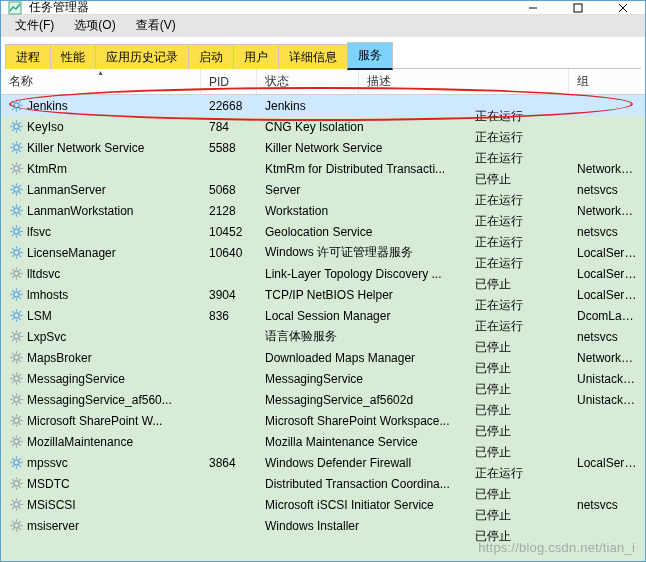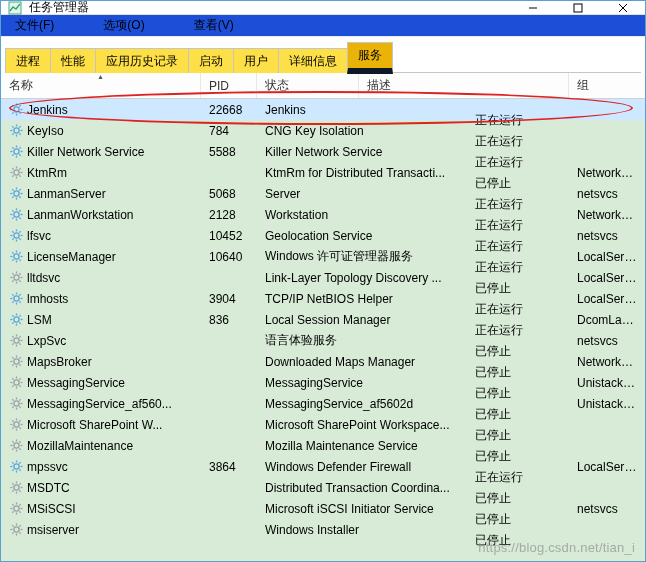--- a/index.html
+++ b/index.html
@@ -33,43 +33,42 @@
   .win-btn {
     width: 45px; height: 29px;
     display: flex; align-items: center; justify-content: center;
     font-size: 12px; color: #222;
   }
   
   .menubar {
     height: 22px;
     display: flex; align-items: center;
     padding: 0 4px;
-    background: #1d4ed8;
+    background: #e5e5e5;
     border-bottom: 1px solid #eaeaea;
-    gap: 29px;
   }
   .menu-item { padding: 2px 10px; font-size: 12px; }
   
   .tabbar {
     display: flex; align-items: flex-end;
     padding: 4px 4px 0 4px;
     background: #fff;
   }
   .tab {
     padding: 4px 10px 4px 10px;
     font-size: 12px;
     border: 1px solid #c5c5c5;
     border-bottom: none;
     background: #fde047;
     margin-right: -1px;
     position: relative; top: 1px;
   }
   .tab.active {
-    background: #eab308;
-    border-bottom: 6px solid #0f172a;
+    background: #7dd3fc;
+    border-bottom: 2px solid #0f172a;
     z-index: 2;
   }
   .tab-sep {
     flex: 1;
     border-bottom: 1px solid #c5c5c5;
     height: 1px; align-self: flex-end;
   }
   
   .table-wrap {
     flex: 1;

